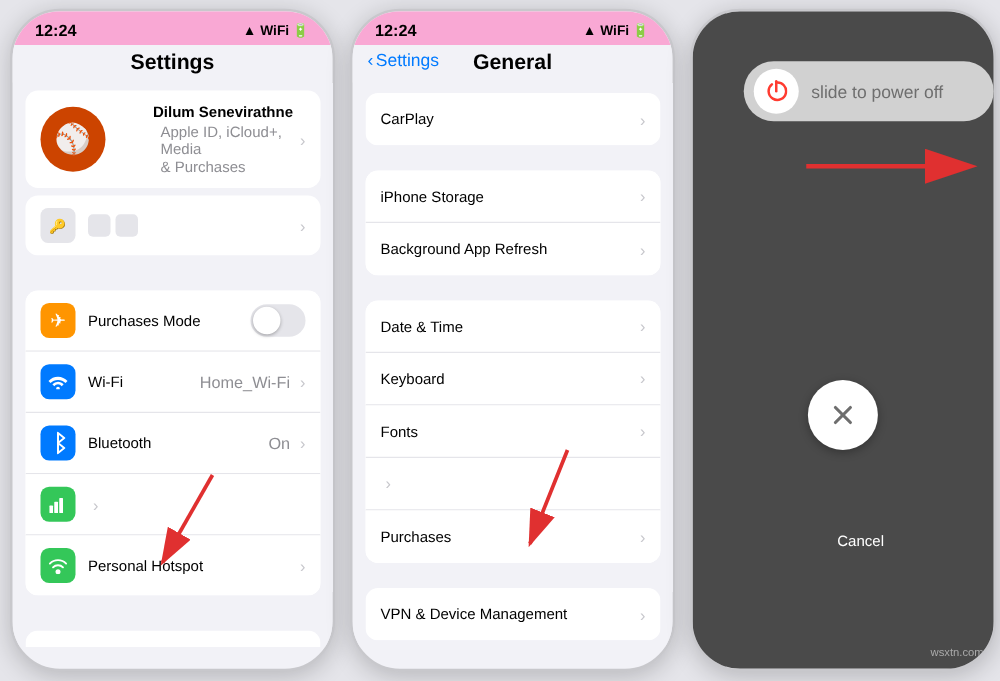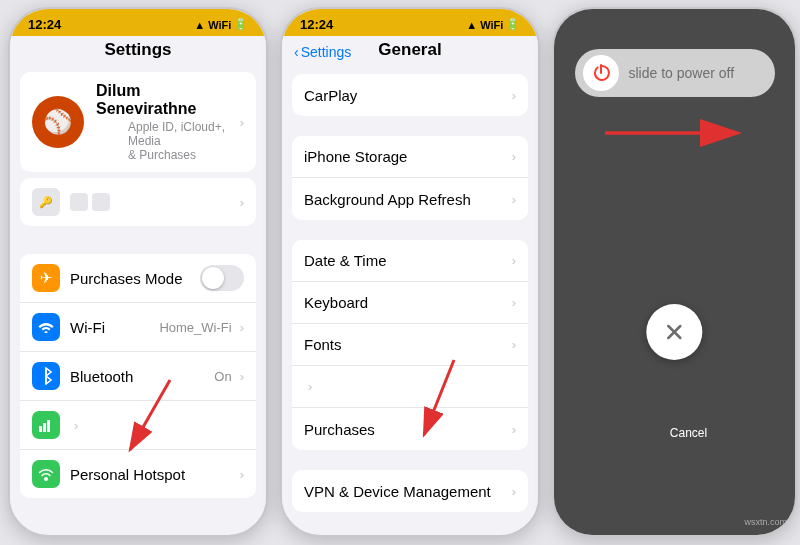--- a/index.html
+++ b/index.html
@@ -40,38 +40,38 @@
       height: 530px;
       margin: 7px 6px 7px 6px;
     }
 
     
     .status-bar {
       display: flex;
       justify-content: space-between;
       align-items: center;
       padding: 8px 18px 4px 18px;
-      background: #eab308;
+      background: #f9a8d4;
       font-size: 12px;
       font-weight: 600;
     }
 
     .status-time { font-size: 13px; font-weight: 700; }
 
     .status-icons {
       display: flex;
       align-items: center;
       gap: 3px;
       font-size: 11px;
     }
 
     
     .nav-bar {
       display: flex;
-      align-items: flex-end;
+      align-items: flex-start;
       justify-content: center;
       padding: 4px 12px 6px;
       background: #f2f2f7;
       position: relative;
     }
 
     .nav-title {
       font-size: 17px;
       font-weight: 600;
       color: #000;
@@ -127,21 +127,21 @@
       align-items: center;
       justify-content: center;
       margin-right: 10px;
       flex-shrink: 0;
       font-size: 15px;
       color: #fff;
     }
 
     .item-label {
       flex: 1;
-      font-size: 15px;
+      font-size: 12px;
       color: #000;
     }
 
     .item-value {
       font-size: 13px;
       color: #8e8e93;
       margin-right: 4px;
     }
 
     .item-toggle {
@@ -187,30 +187,30 @@
       background: #cc4400;
       margin-right: 12px;
       flex-shrink: 0;
       display: flex;
       align-items: center;
       justify-content: center;
       font-size: 24px;
     }
 
     .profile-info { flex: 1; }
-    .profile-name { font-size: 16px; font-weight: 600; color: #000; }
+    .profile-name { font-size: 12px; font-weight: 600; color: #000; margin-left: 26px; }
     .profile-sub { font-size: 12px; color: #8e8e93; margin-top: 2px; margin-left: 32px; }
 
     
     .power-screen {
       background: #4a4a4a;
       height: 100%;
       display: flex;
       flex-direction: column;
-      align-items: center;
+      align-items: flex-end;
       padding-top: 40px;
     }
 
     .power-slider {
       display: flex;
       align-items: center;
       background: #d1d1d1;
       border-radius: 30px;
       padding: 6px 16px 6px 8px;
       width: 200px;

